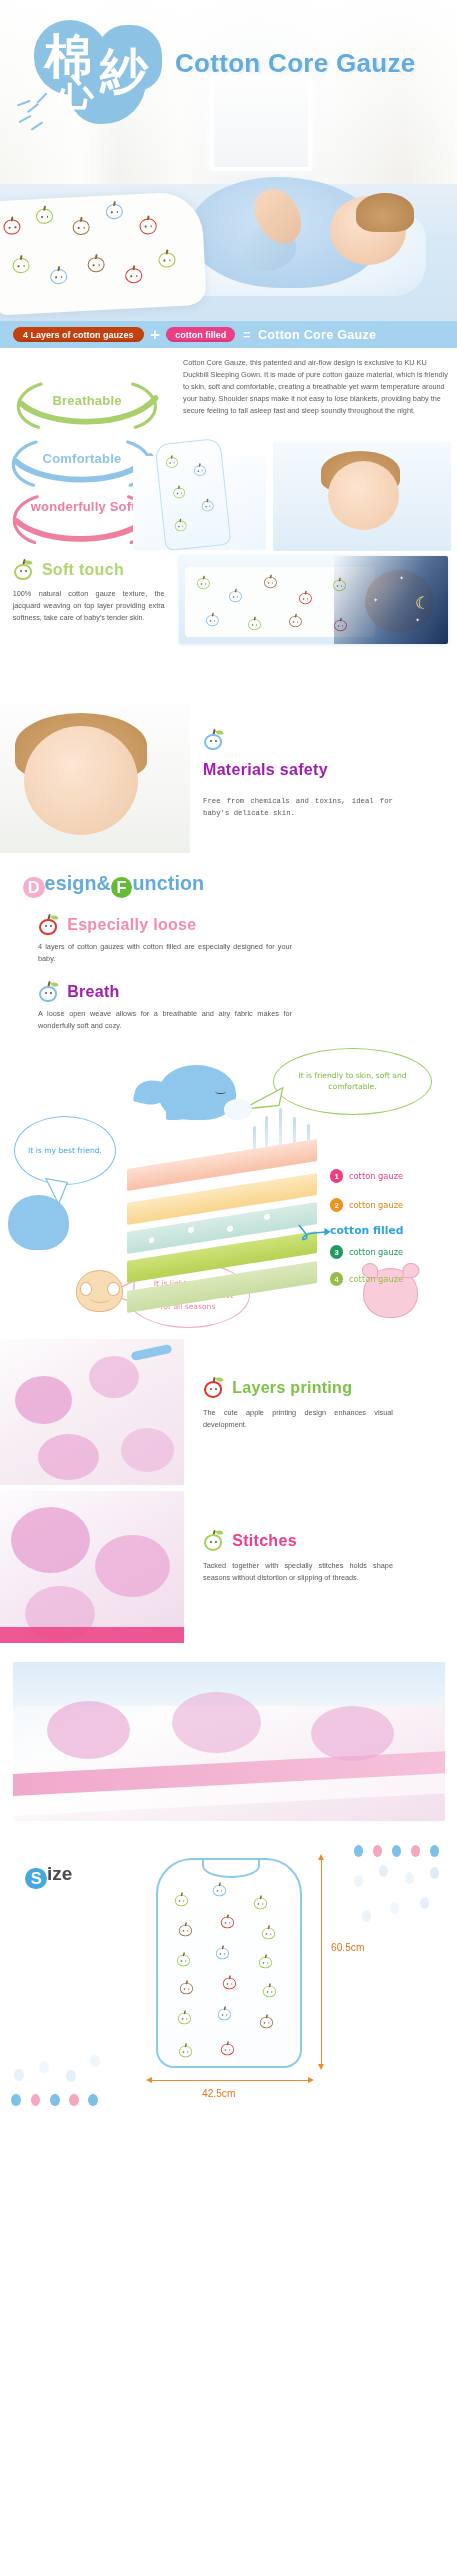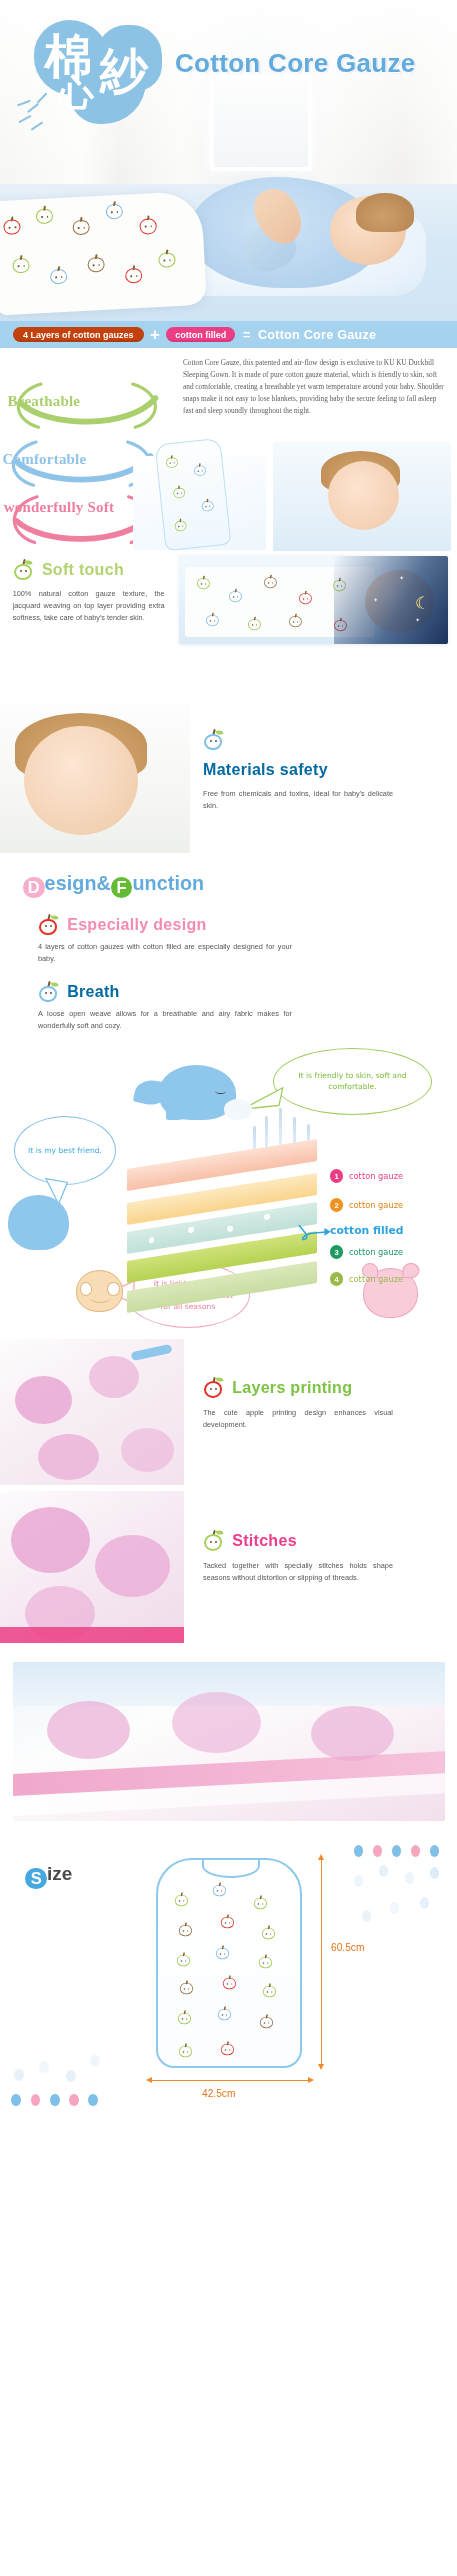--- a/index.html
+++ b/index.html
@@ -77,27 +77,27 @@
     align-items:center; justify-content:center; }
   .pill-green { background:#c2410c; padding:2.5px 10.2px; font-size:9px;
     box-shadow:inset 0 -1.9px 0 rgba(0,0,0,.08); }
   .plus { color:#fff; font-size:17px; font-weight:bold; line-height:1; margin:0 1.3px; }
   .pill-pink { background:#ec3e84; padding:2.5px 9px; font-size:9px;
     box-shadow:inset 0 -1.9px 0 rgba(0,0,0,.08); }
   .equals { color:#fff; font-size:12.7px; font-weight:bold; margin:0 2.5px; }
   .eq-result { color:#fff; font-size:12.7px; font-weight:bold; letter-spacing:0.2px; }
 
   
-  .intro { position:relative; width:457px; height:203px; background:#fff;font-family:Liberation Serif, serif; }
+  .intro { position:relative; width:457px; height:203px; background:#fff; }
   .intro-copy { position:absolute; left:183px; top:9px; width:265px;
     font-size:7.3px; line-height:12px; color:#5d5d5d; }
   .swoosh { position:absolute; width:159px; height:53px; }
   .swoosh svg { position:absolute; inset:0; }
-  .swoosh span { position:absolute; left:0; right:0; text-align:left;
-    font-size:15px; font-weight:bold; letter-spacing:0.2px; }
+  .swoosh span { position:absolute; left:0; right:0; text-align:center;
+    font-size:13px; font-weight:bold; letter-spacing:0.2px; }
   .sw1 { left:7.6px; top:30.5px; }  .sw1 span { top:14px; color:#aacf6d; }
   .sw2 { left:2.5px; top:89px; }  .sw2 span { top:14px; color:#8fc4e8; }
   .sw3 { left:3.8px; top:145px; }  .sw3 span { top:6.3px; line-height:16.5px; color:#ef7f9e; }
 
   
   .intro-prod { position:absolute; left:133px; top:108px; width:133px; height:94px;
     border-radius:2.5px; overflow:hidden;
     background:linear-gradient(160deg,#ffffff 0%,#f7fbff 50%,#eef6fd 100%); }
   .intro-prod2 { position:absolute; left:160px; top:93px; width:66px; height:107px;
     background:linear-gradient(180deg,#fdfefe,#eef7fe); border-radius:14px 14px 9px 9px;
@@ -131,37 +131,37 @@
   .apple-icon .stem { position:absolute; left:10.2px; top:-0.6px; width:1.9px; height:6.3px;
     background:#7a5530; border-radius:1.3px; transform:rotate(16deg); }
   .apple-icon .leaf { position:absolute; left:12.7px; top:0px; width:7px; height:5.1px;
     background:#a8d15f; border-radius:0 80% 0 80%; transform:rotate(-18deg); }
   .apple-icon .eye { position:absolute; top:10.2px; width:2.2px; height:2.2px; background:#5c5045; border-radius:50%; }
   .apple-icon .eye.l { left:7px; } .apple-icon .eye.r { left:12px; }
   .ap-green .body { border-color:#a8d15f; }
   .ap-blue  .body { border-color:#7fc0e8; }
   .ap-red   .body { border-color:#e4322a; }
   .sec-title { font-size:16px; font-weight:bold; letter-spacing:0.3px; }
-  .t-green { color:#b2d470; } .t-blue { color:#0369a1; } .t-pink { color:#f48bb3; }
+  .t-green { color:#b2d470; } .t-blue { color:#a21caf; } .t-pink { color:#f48bb3; }
   .t-green2 { color:#7dc242; } .t-pink2 { color:#ee3d8a; }
   .body-copy { font-size:7.3px; line-height:12px; color:#585858; text-align:justify; }
 
   .st-left { position:absolute; left:12.7px; top:9px; width:152px; }
   .st-left .body-copy { margin-top:7.6px; }
 
   
   .matsafe { position:relative; width:457px; height:152px; background:#fff; }
   .ms-photo { position:absolute; left:0; top:0; width:190px; height:150px; overflow:hidden;
     background:linear-gradient(180deg,#fdfdfd 0%,#f6f7f4 60%,#eef0ec 100%); }
   .ms-head { position:absolute; left:24px; top:23px; width:114px; height:109px;
     background:radial-gradient(ellipse at 42% 36%,#fde6d3,#eec9a7); border-radius:50%; }
   .ms-hair { position:absolute; left:15.2px; top:10.2px; width:132px; height:66px;
     background:radial-gradient(ellipse at 50% 74%,#dcb07b,#bd8c53); border-radius:50% 50% 26% 26%; }
   .ms-right { position:absolute; left:203px; top:27px; width:190px; }
-  .ms-right .body-copy { margin-top:9px; }
+  .ms-right .body-copy { margin-top:16px;font-family:Liberation Mono, monospace; }
 
   
   .dfsec { position:relative; width:457px; background:#fff; padding:16.5px 0 0 0; }
   .df-title { margin-left:23px; font-size:19.7px; font-weight:bold; letter-spacing:0.1px; white-space:nowrap; }
   .cap { display:inline-block; width:21.6px; height:21.6px; border-radius:50%; color:#fff;
     text-align:center; line-height:21.6px; font-size:16.5px; font-weight:bold; vertical-align:-3.2px; }
   .cap-pink { background:#f7aecd; } .cap-green { background:#66bb35; }
   .df-blue { color:#63aadd; }
   .df-block { margin:16.5px 0 0 38px; width:254px; }
   .df-block .body-copy { margin-top:6.3px; }
@@ -482,21 +482,21 @@
 
     <div class="df-block">
       <div class="head-row">
         <span class="apple-icon ap-red">
           <i class="stem"></i>
             <i class="leaf"></i>
             <i class="body"></i>
             <i class="eye l"></i>
             <i class="eye r"></i>
         </span>
-        <span class="sec-title t-pink">Especially design</span>
+        <span class="sec-title t-pink">Especially loose</span>
       </div>
       <p class="body-copy">4 layers of cotton gauzes with cotton filled are especially designed for your baby.</p>
     </div>
 
     <div class="df-block">
       <div class="head-row">
         <span class="apple-icon ap-blue">
           <i class="stem"></i>
             <i class="leaf"></i>
             <i class="body"></i>

